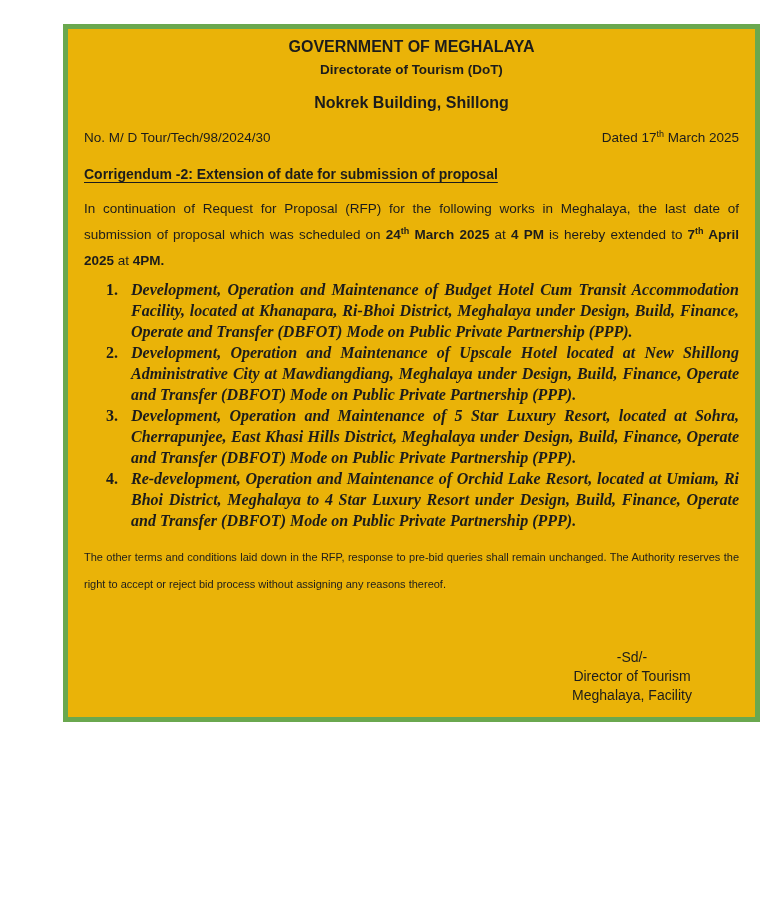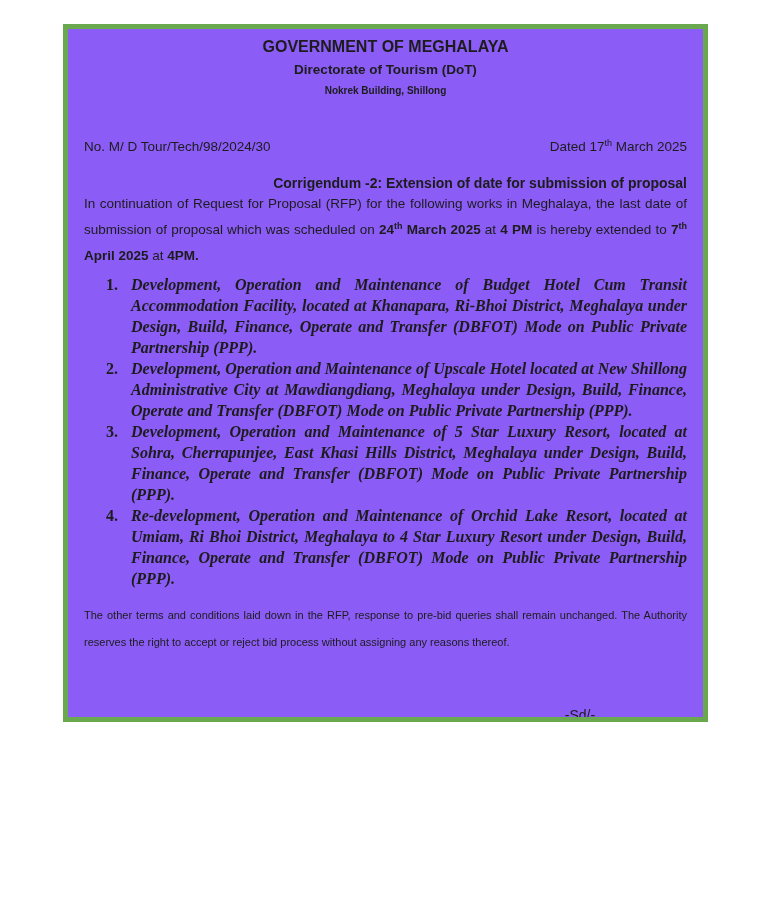--- a/index.html
+++ b/index.html
@@ -6,34 +6,34 @@
   html, body { background: #ffffff; }
   body {
     width: 781px; height: 899px;
     position: relative;
     font-family: "Liberation Sans", sans-serif;
     color: #1c1c1c;
   }
   .doc {
     position: absolute;
     left: 63px; top: 24px;
-    width: 645px; height: 698px;
+    width: 697px; height: 698px;
     border: 5px solid #6aa84f;
-    background: #8b5cf6;
+    background: #eab308;
     padding: 2px 16px 0 16px;
     overflow: hidden;
   }
   .org   { text-align: center; font-weight: bold; font-size: 16px;  line-height: 20px; margin-top: 6px; }
   .dept  { text-align: center; font-weight: bold; font-size: 13.5px; line-height: 17px; margin-top: 4px; }
-  .addr  { text-align: center; font-weight: bold; font-size: 10px; line-height: 17px; margin-top: 4px; }
+  .addr  { text-align: center; font-weight: bold; font-size: 16px; line-height: 17px; margin-top: 16px; }
   .ref-row { display: flex; justify-content: space-between; align-items: baseline;
-             font-size: 13.5px; margin-top: 40px; }
-  .title { text-align: right; font-weight: bold; font-size: 14px; margin-top: 21px;
-           text-underline-offset: 3px; }
-  .intro { font-size: 13.5px; line-height: 26px; text-align: justify; }
+             font-size: 13.5px; margin-top: 19px; }
+  .title { text-align: left; font-weight: bold; font-size: 14px; margin-top: 21px;
+           text-decoration: underline; text-underline-offset: 3px; }
+  .intro { font-size: 13.5px; line-height: 26px; text-align: justify; margin-top: 14px; }
   .b { font-weight: bold; }
   sup { font-size: 9px; line-height: 0; vertical-align: super; }
   ol.works {
     list-style: none; counter-reset: wi;
     margin-top: 5px; padding-left: 47px;
     font-family: "Liberation Serif", serif;
     font-style: italic; font-weight: bold;
     font-size: 16px; line-height: 21px;
     text-align: justify;
   }
@@ -69,16 +69,17 @@
     <li>Development, Operation and Maintenance of Budget Hotel Cum Transit Accommodation Facility, located at Khanapara, Ri-Bhoi District, Meghalaya under Design, Build, Finance, Operate and Transfer (DBFOT) Mode on Public Private Partnership (PPP).</li>
     <li>Development, Operation and Maintenance of Upscale Hotel located at New Shillong Administrative City at Mawdiangdiang, Meghalaya under Design, Build, Finance, Operate and Transfer (DBFOT) Mode on Public Private Partnership (PPP).</li>
     <li>Development, Operation and Maintenance of 5 Star Luxury Resort, located at Sohra, Cherrapunjee, East Khasi Hills District, Meghalaya under Design, Build, Finance, Operate and Transfer (DBFOT) Mode on Public Private Partnership (PPP).</li>
     <li>Re-development, Operation and Maintenance of Orchid Lake Resort, located at Umiam, Ri Bhoi District, Meghalaya to 4 Star Luxury Resort under Design, Build, Finance, Operate and Transfer (DBFOT) Mode on Public Private Partnership (PPP).</li>
   </ol>
 
   <p class="closing">The other terms and conditions laid down in the RFP, response to pre-bid queries shall remain unchanged. The Authority reserves the right to accept or reject bid process without assigning any reasons thereof.</p>
 
   <div class="signature">
     <div>-Sd/-</div>
+    <div>Director of Tourism</div>
     <div>Meghalaya, Facility</div>
   </div>
 
 </div>
 
 </body></html>

